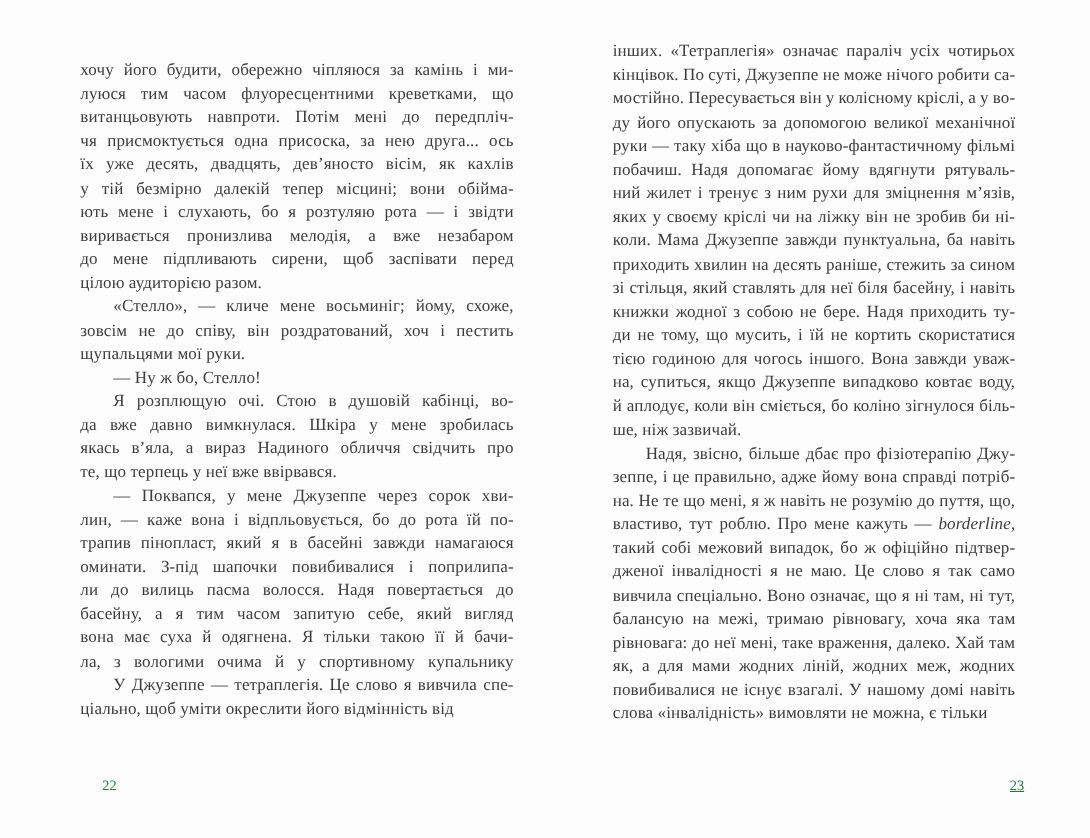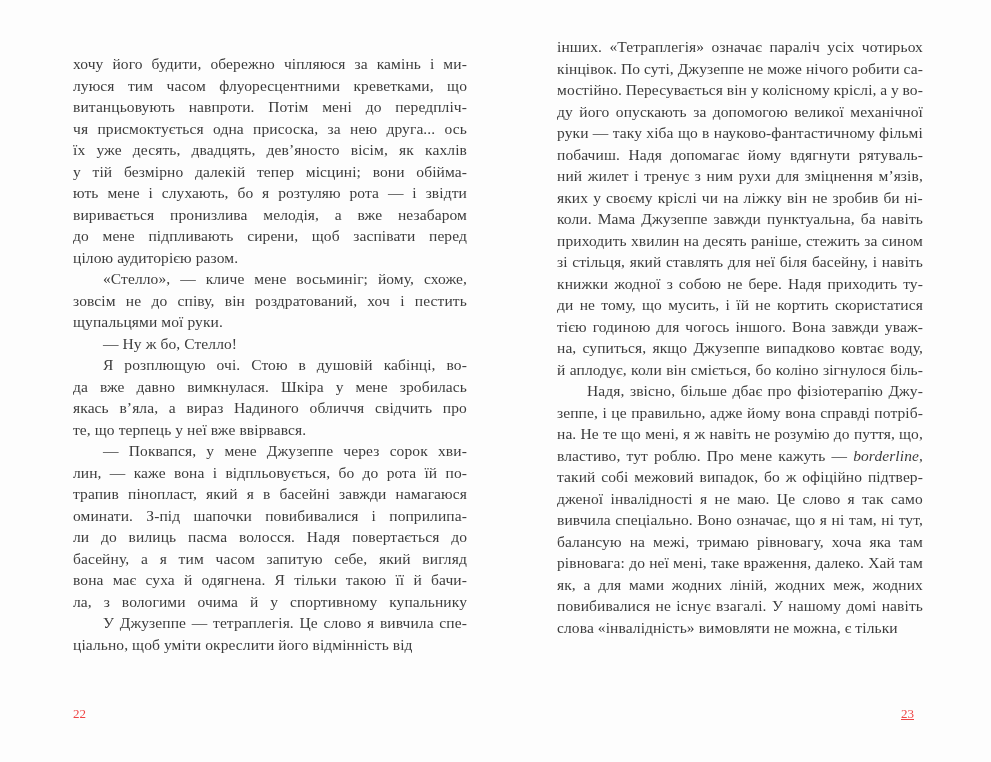--- a/index.html
+++ b/index.html
@@ -30,24 +30,25 @@
     height:21.5px;
     overflow:visible;
   }
   .line span{white-space:pre;}
   .line.last{display:block;white-space:pre;}
   .line.ind{padding-left:30px;}
   .page-number{
     position:absolute;
     top:706px;
     font-size:13px;
-    color:#ef4444;
+    color:#15803d;
+    margin-left:20px;
   }
   .pn-left{left:68px;}
-  .pn-right{right:77px;text-align:left;text-decoration:underline;}
+  .pn-right{right:60px;text-align:left;text-decoration:underline;}
   i{}
 </style>
 </head>
 <body>
 
 <div class="spread">
 
   <div class="page page-left">
     <div class="text-block tb-left">
         <div class="para">
@@ -467,20 +468,21 @@
             <span>й</span>
             <span>аплодує,</span>
             <span>коли</span>
             <span>він</span>
             <span>сміється,</span>
             <span>бо</span>
             <span>коліно</span>
             <span>зігнулося</span>
             <span>біль-</span>
           </div>
+          <div class="line last">ше, ніж зазвичай.</div>
         </div>
         <div class="para">
           <div class="line ind">
             <span>Надя,</span>
             <span>звісно,</span>
             <span>більше</span>
             <span>дбає</span>
             <span>про</span>
             <span>фізіотерапію</span>
             <span>Джу-</span>

